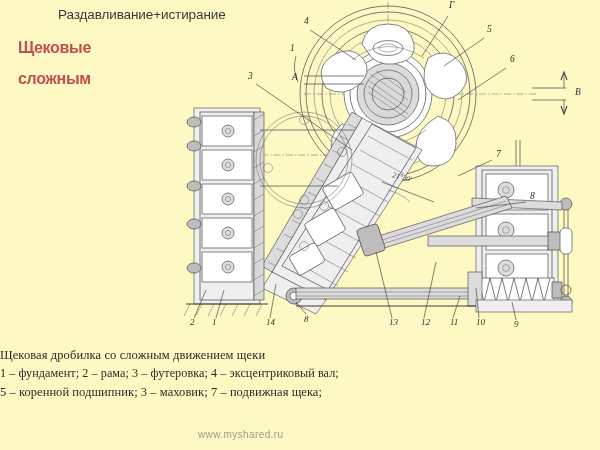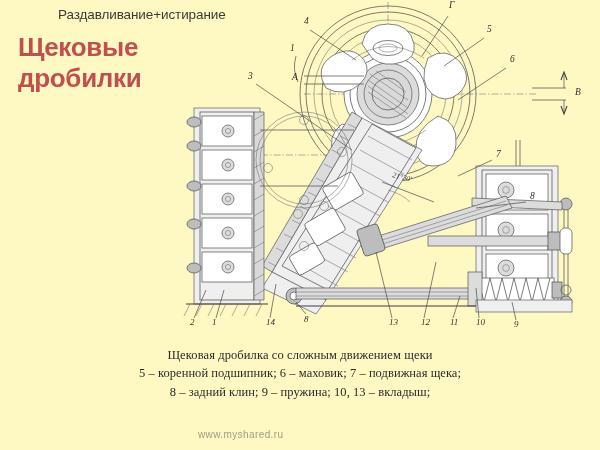--- a/index.html
+++ b/index.html
@@ -26,21 +26,21 @@
     letter-spacing: -0.1px;
     white-space: nowrap;
   }
   
   #main-title {
     position: absolute;
     left: 18px;
     top: 32px;
     width: 170px;
     font-family: "Liberation Sans", sans-serif;
-    font-size: 26px;
+    font-size: 16px;
     font-weight: bold;
     line-height: 31px;
     color: #c0504d;
     letter-spacing: -0.3px;
   }
   #main-title .tl {
     display: block;
   }
   
   #figure {
@@ -52,21 +52,21 @@
   }
   #figure svg {
     display: block;
   }
   
   #caption {
     position: absolute;
     left: 0px;
     top: 346px;
     width: 600px;
-    text-align: center;
+    text-align: left;
     font-family: "Liberation Serif", serif;
     color: #2b2b2b;
   }
   #caption .cap-title {
     font-size: 12.5px;
     line-height: 18px;
     letter-spacing: 0.1px;
   }
   #caption .cap-line {
     font-size: 12.5px;
@@ -123,21 +123,21 @@
 </style>
 </head>
 <body>
 
 <div id="slide">
 
   <div id="subtitle-line">Раздавливание+истирание</div>
 
   <div id="main-title">
     <span class="tl">Щековые</span>
-    <span class="tl">дробилки</span>
+    <span class="tl">сложным</span>
   </div>
 
   <div id="figure">
     <svg width="424" height="340" viewBox="0 0 424 340" xmlns="http://www.w3.org/2000/svg">
 
       <line class="center-ln" x1="212" y1="2" x2="212" y2="150"></line>
       <line class="center-ln" x1="128" y1="94" x2="360" y2="94"></line>
       <line class="center-ln" x1="60" y1="155" x2="200" y2="155"></line>
 
       <g>
@@ -406,19 +406,19 @@
         <text class="numb" x="338" y="327">9</text>
         <text class="num" x="116" y="80">А</text>
         <text class="num" x="399" y="95">В</text>
       </g>
 
     </svg>
   </div>
 
   <div id="caption">
     <div class="cap-title">Щековая дробилка со сложным движением щеки</div>
-    <div class="cap-line">5 – коренной подшипник; 6 – маховик; 7 – подвижная щека;</div>
-    <div class="cap-line">8 – задний клин; 9 – пружина; 10, 13 – вкладыш;</div>
+    <div class="cap-line wide">1 – фундамент; 2 – рама; 3 – футеровка; 4 – эксцентриковый вал;</div>
+    <div class="cap-line">5 – коренной подшипник; 3 – маховик; 7 – подвижная щека;</div>
   </div>
 
   <div id="watermark">www.myshared.ru</div>
 
 </div>
 
 </body></html>

